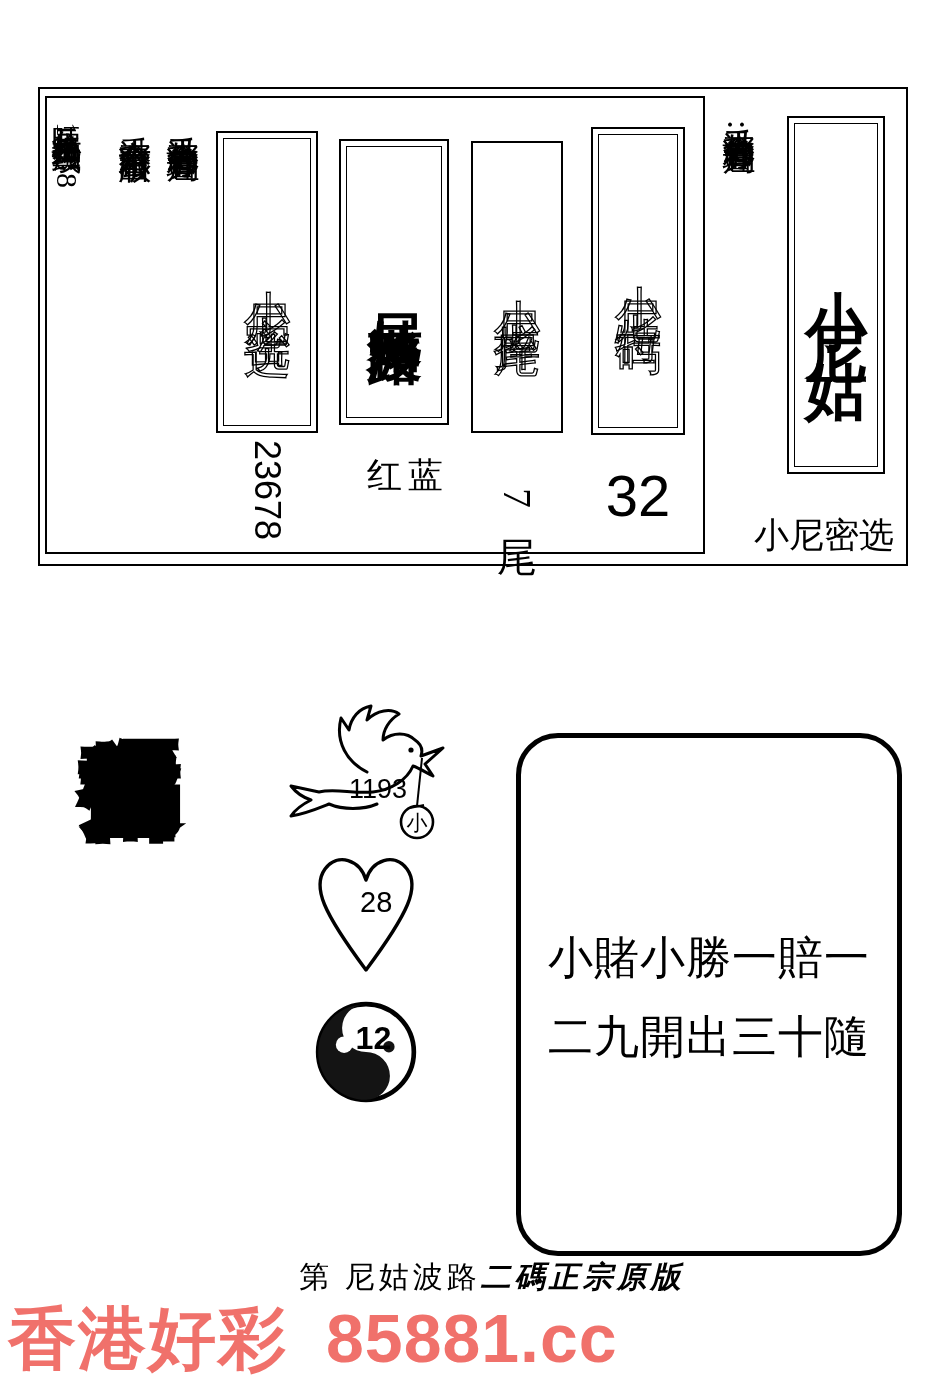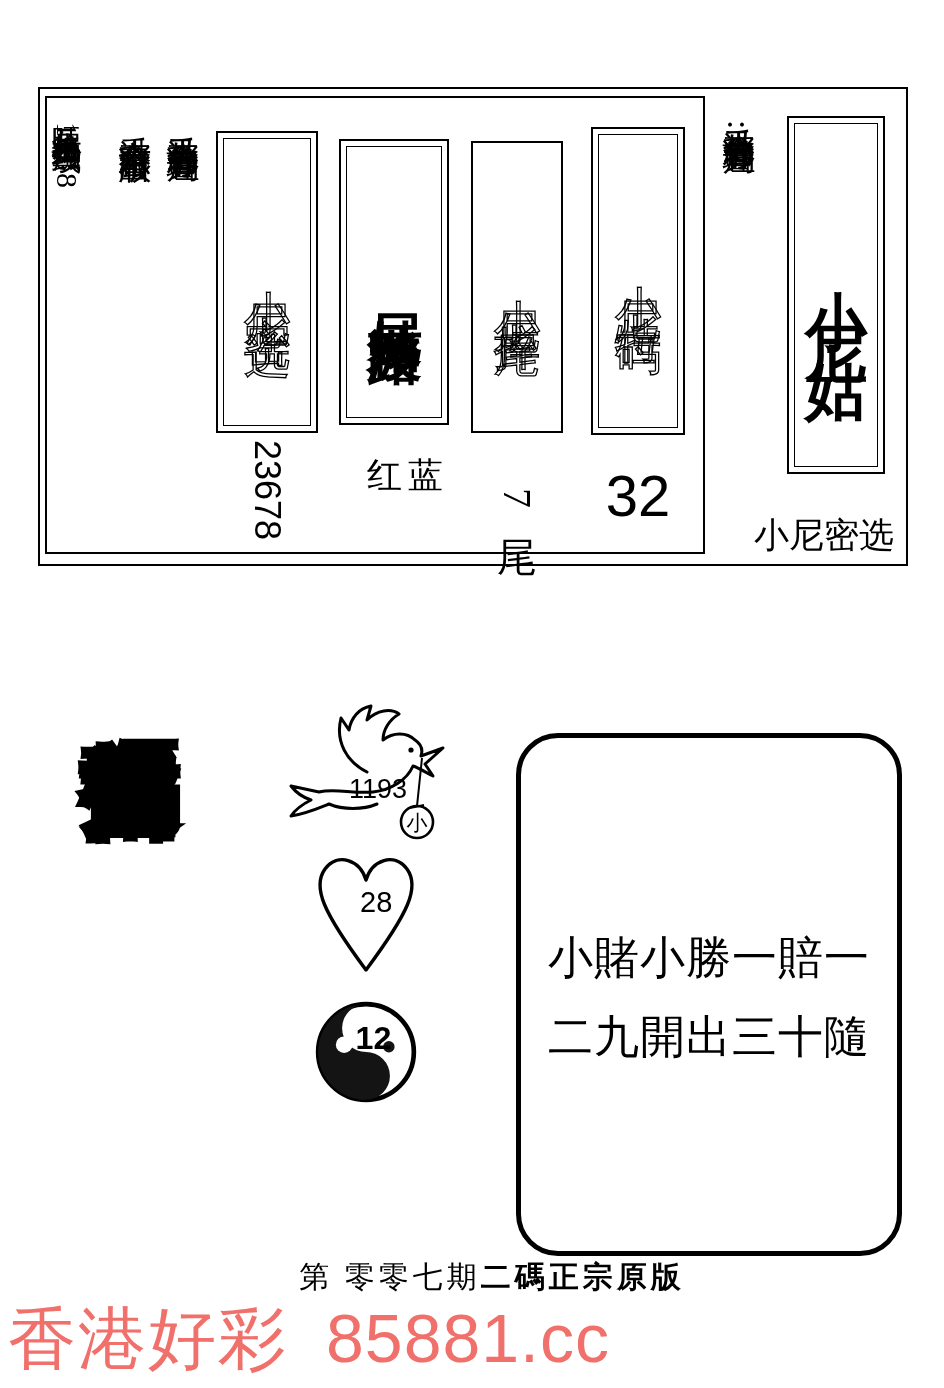--- a/index.html
+++ b/index.html
@@ -38,22 +38,22 @@
   .sub3{left:471px;top:448px;width:92px;height:100px;font-size:40px;}
   .sub4{left:591px;top:462px;width:94px;font-size:58px;text-align:center;}
   .issue{left:742px;top:512px;width:164px;font-size:35px;text-align:center;}
   
   .big-title{left:85px;top:660px;font-size:100px;line-height:0.96;font-weight:900;
              -webkit-text-stroke:4px #000;font-family:"Liberation Sans","DejaVu Sans",sans-serif;}
   .poem-box{left:516px;top:701px;width:386px;height:523px;border:5px solid #000;border-radius:42px;
             display:flex;flex-direction:column;justify-content:center;gap:34px;padding-top:6px;margin-top:32px;}
   .poem-line{font-size:45px;text-align:center;letter-spacing:1px;line-height:1;}
   .caption{left:20px;top:1257px;width:944px;text-align:center;font-size:30px;letter-spacing:4px;}
-  .caption .suffix{font-weight:800;}
-  .footer{left:8px;top:1294px;font-size:68px;font-weight:400;color:#f0716b;letter-spacing:2px;white-space:nowrap;}
+  .caption .suffix{font-weight:800;font-style:italic;}
+  .footer{left:8px;top:1294px;font-size:68px;font-weight:700;color:#f0716b;letter-spacing:2px;white-space:nowrap;}
   .footer .site{margin-left:38px;letter-spacing:1px;}
   svg text{font-family:"Liberation Sans","DejaVu Sans",sans-serif;}
 </style>
 </head>
 <body>
 
 <div id="page">
 
   <div class="abs outer-frame"></div>
   <div class="abs inner-frame"></div>
@@ -121,20 +121,20 @@
     <circle cx="72" cy="45" r="5.5" fill="#141414"></circle>
     <text x="40" y="47" font-size="31" font-weight="600">12</text>
   </svg>
 
   <div class="abs poem-box">
     <div class="poem-line">小賭小勝一賠一</div>
     <div class="poem-line">二九開出三十隨</div>
   </div>
 
   <div class="abs caption">
-    <span class="prefix">第 零零七期</span><span class="suffix">二碼正宗原版</span>
+    <span class="prefix">第 尼姑波路</span><span class="suffix">二碼正宗原版</span>
   </div>
 
   <div class="abs footer sans">
     <span>香港好彩</span><span class="site">85881.cc</span>
   </div>
 
 </div>
 
 </body></html>

